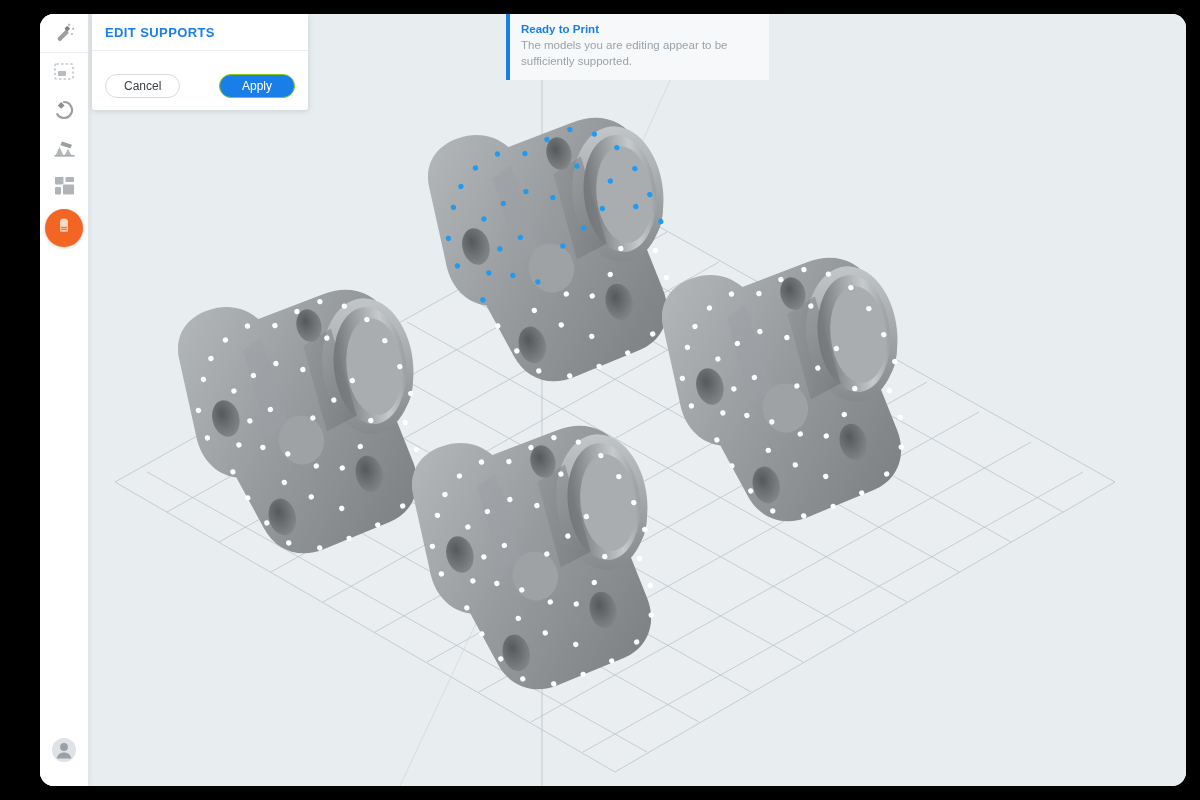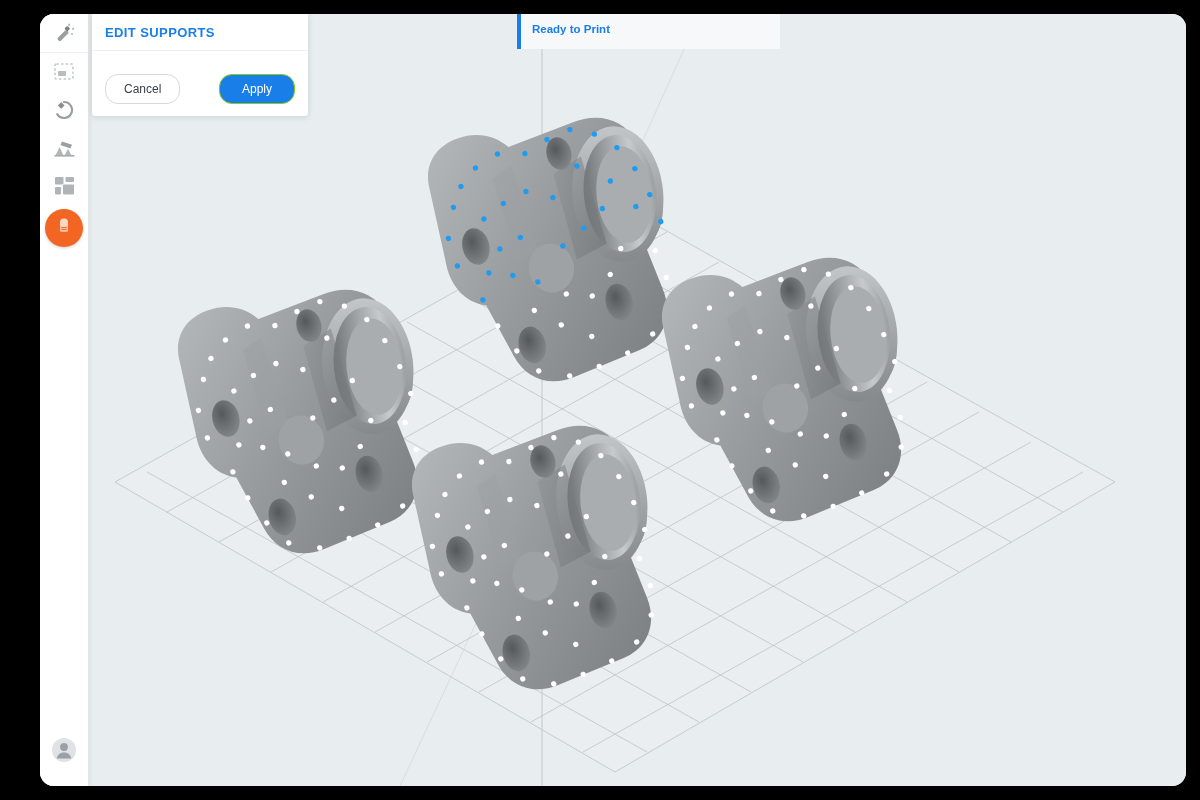--- a/index.html
+++ b/index.html
@@ -186,21 +186,21 @@
 
   .btn-row {
     display: flex;
     align-items: center;
     justify-content: space-between;
     margin-top: 14px;
   }
   .btn {
     font-size: 12px;
     border-radius: 13px;
-    height: 30px;
+    height: 24px;
     padding: 0 18px;
     display: inline-flex;
     align-items: center;
     justify-content: center;
     cursor: pointer;
     box-sizing: border-box;
   }
   #cancel-button {
     background: #ffffff;
     border: 1px solid #d6dade;
@@ -209,21 +209,21 @@
   #apply-button {
     background: #1a7ee8;
     border: 1px solid #84cc16;
     color: #ffffff;
     padding: 0 22px;
   }
 
   
   #notification {
     position: absolute;
-    left: 477px;
+    left: 466px;
     top: 0px;
     width: 263px;
     background: #f6f8fa;
     border-left: 4px solid #1a7ee8;
     padding: 9px 12px 11px 11px;
     box-sizing: border-box;
     z-index: 35;
   }
   #notif-title {
     font-size: 11.5px;
@@ -673,15 +673,16 @@
 
       <div class="btn-row">
         <span class="btn" id="cancel-button">Cancel</span>
         <span class="btn" id="apply-button">Apply</span>
       </div>
     </div>
   </div>
 
   <div id="notification">
     <div id="notif-title">Ready to Print</div>
+    <div id="notif-body">The models you are editing appear to be sufficiently supported.</div>
   </div>
 
 </div>
 
 </body></html>

